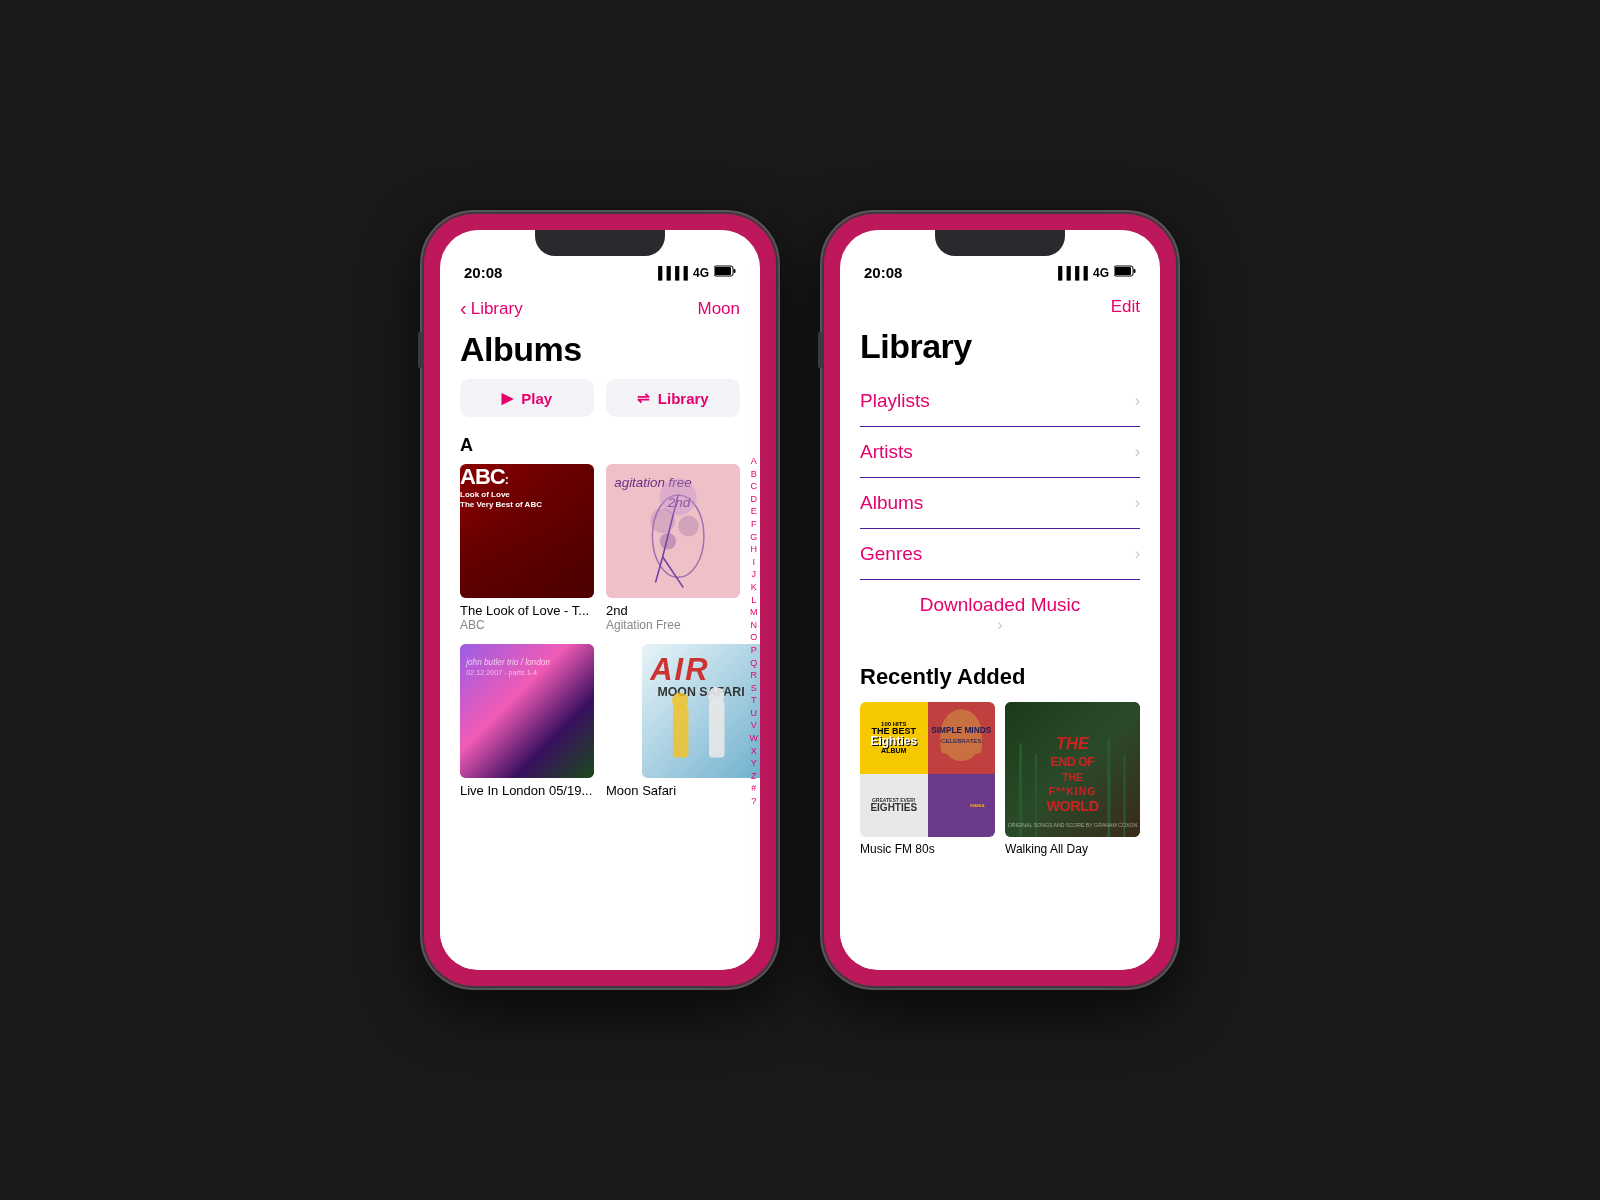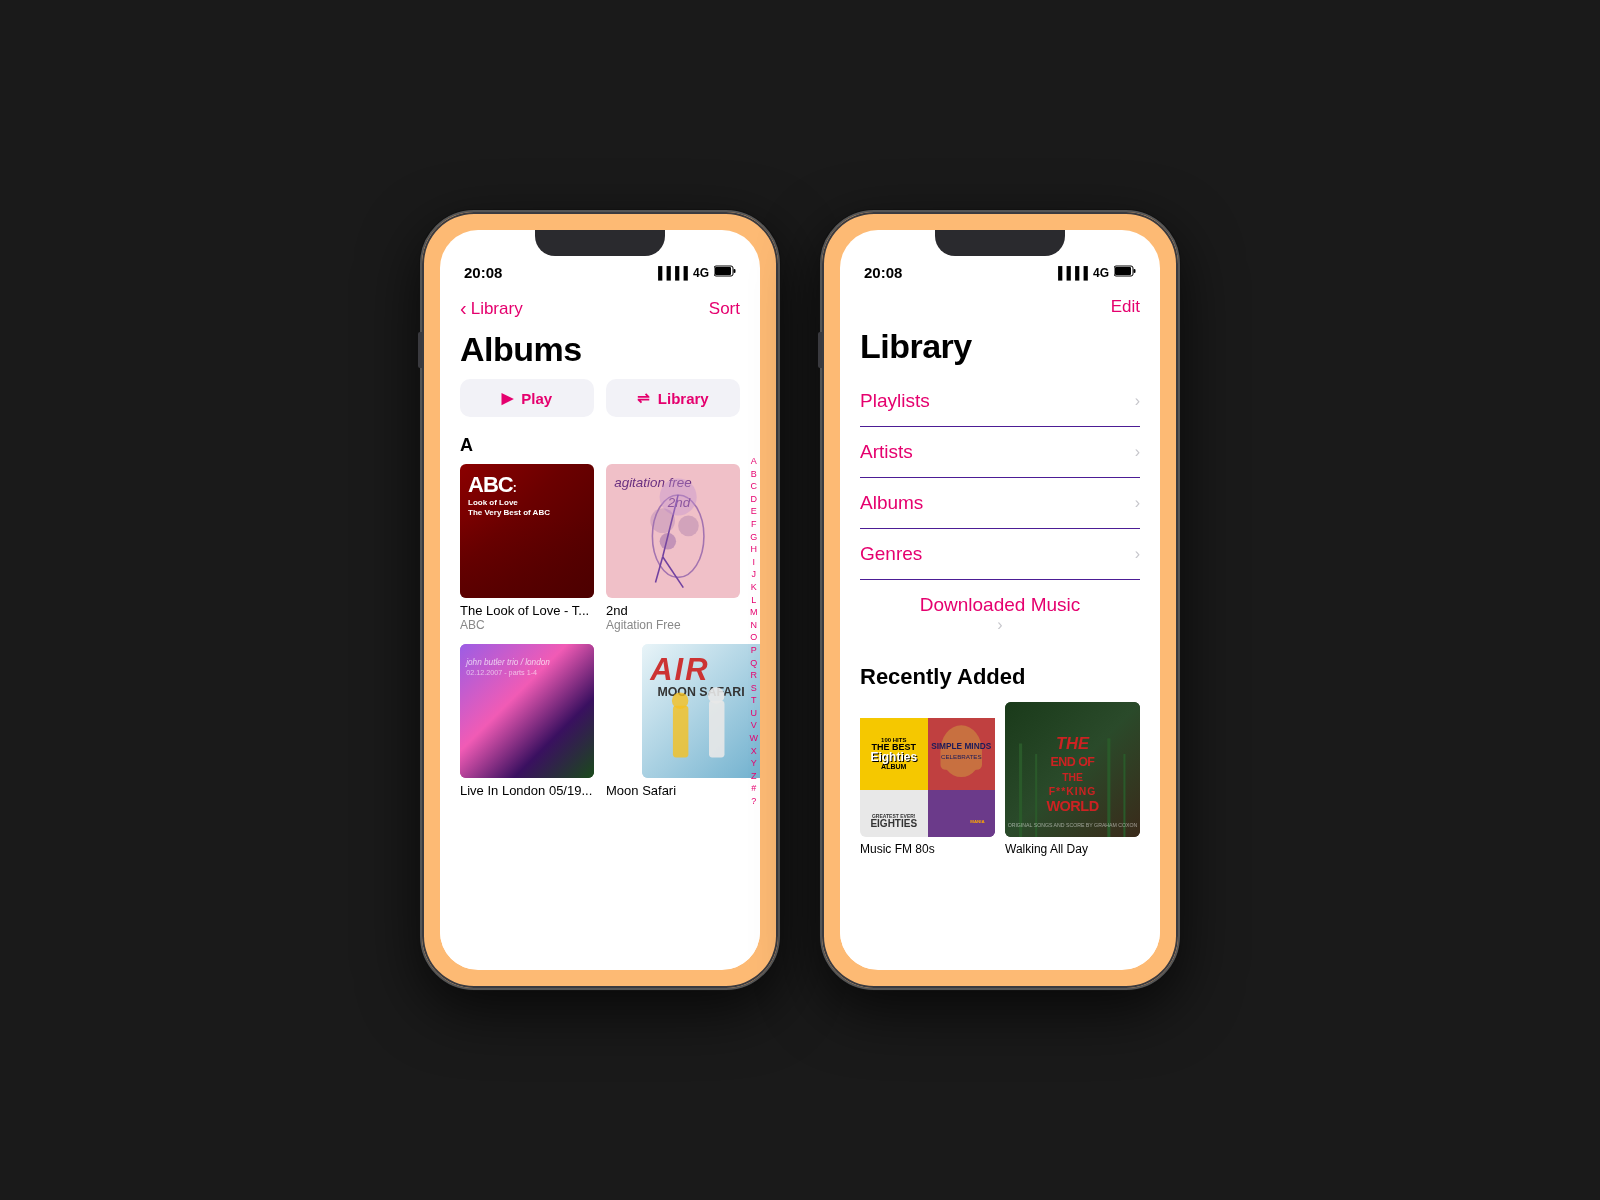--- a/index.html
+++ b/index.html
@@ -16,21 +16,21 @@
 
     .phone-wrapper {
       position: relative;
       width: 360px;
       height: 780px;
     }
 
     .phone-shell {
       position: absolute;
       top: 0; left: 0; right: 0; bottom: 0;
-      background: #fdba74;
+      background: #be185d;
       border-radius: 54px;
       border: 2px solid #555;
       box-shadow:
         0 0 0 1px #111,
         inset 0 0 0 2px #3a3a3f,
         0 20px 60px rgba(0,0,0,0.7);
     }
 
     .phone-screen {
       position: absolute;
@@ -271,21 +271,21 @@
       white-space: nowrap;
       overflow: hidden;
       text-overflow: ellipsis;
     }
 
     
     .abc-album {
       background: linear-gradient(135deg, #8B0000 0%, #6B0000 40%, #4a0000 100%);
       display: flex;
       align-items: flex-start;
-      padding: 8px;
+      padding: 0;
     }
 
     .agitation-album {
       background: #f0c0c8;
       display: flex;
       align-items: center;
       justify-content: center;
     }
 
     .london-album {
@@ -300,21 +300,20 @@
       padding: 0;
       margin-left: 36px;
     }
 
     .soma-cover {
       display: grid;
       grid-template-columns: 1fr 1fr;
       grid-template-rows: 1fr 1fr;
       width: 100%;
       height: 100%;
-      margin-top: 16px;
     }
 
     .soma-q1 { background: #f5c800; display: flex; align-items: center; justify-content: center; }
     .soma-q2 { background: #c04040; }
     .soma-q3 { background: #e8e8e8; display: flex; align-items: center; justify-content: center; }
     .soma-q4 { background: #6b3a8a; padding-left: 32px; }
 
     .walking-cover {
       background: linear-gradient(135deg, #2a4a2a 0%, #1a3a1a 50%, #3a2a1a 100%);
       display: flex;
@@ -353,21 +352,21 @@
         </div>
       </div>
 
       <div class="screen-content">
 
         <div class="nav-bar">
           <div class="nav-back">
             <span class="nav-back-chevron">‹</span>
             <span>Library</span>
           </div>
-          <div class="nav-action">Sort</div>
+          <div class="nav-action">Moon</div>
         </div>
 
         <div class="page-title">Albums</div>
 
         <div class="action-buttons">
           <div class="action-btn">
             <span>▶</span>
             <span>Play</span>
           </div>
           <div class="action-btn">

